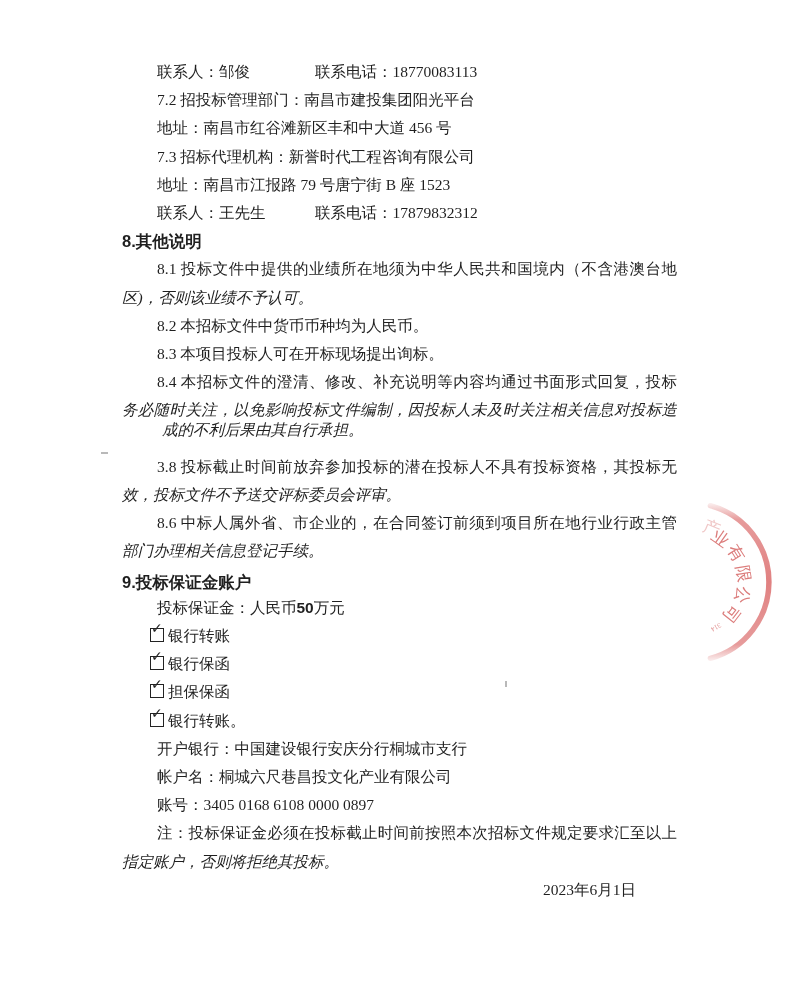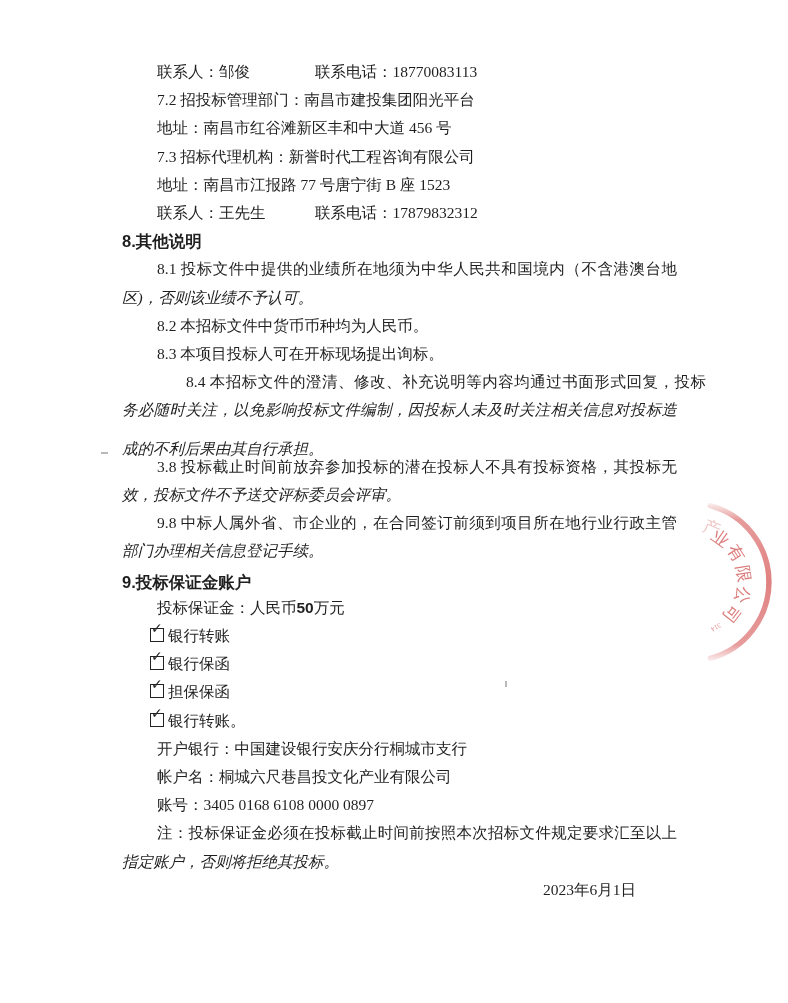--- a/index.html
+++ b/index.html
@@ -47,33 +47,33 @@
 </head>
 <body>
 
 <div id="page">
 
   <div id="doc-lines">
       <div class="ln li" style="top: 58px;"><span>联系人：邹俊</span><span class="col2">联系电话：18770083113</span></div>
       <div class="ln li" style="top: 86.2px;"><span>7.2 招投标管理部门：南昌市建投集团阳光平台</span></div>
       <div class="ln li" style="top: 114.4px;"><span>地址：南昌市红谷滩新区丰和中大道 456 号</span></div>
       <div class="ln li" style="top: 142.6px;"><span>7.3 招标代理机构：新誉时代工程咨询有限公司</span></div>
-      <div class="ln li" style="top: 170.8px;"><span>地址：南昌市江报路 77 号唐宁街 B 座 1523</span></div>
+      <div class="ln li" style="top: 170.8px;"><span>地址：南昌市江报路 79 号唐宁街 B 座 1523</span></div>
       <div class="ln li" style="top: 199px;"><span>联系人：王先生</span><span class="col2">联系电话：17879832312</span></div>
       <div class="ln hd" style="top: 227.2px;"><span>8.其他说明</span></div>
       <div class="ln li j" style="top: 255.4px;"><span>8.1 投标文件中提供的业绩所在地须为中华人民共和国境内（不含港澳台地</span></div>
       <div class="ln lb" style="top: 283.6px;"><span>区)，否则该业绩不予认可。</span></div>
       <div class="ln li" style="top: 311.8px;"><span>8.2 本招标文件中货币币种均为人民币。</span></div>
       <div class="ln li" style="top: 340px;"><span>8.3 本项目投标人可在开标现场提出询标。</span></div>
-      <div class="ln li j" style="top: 368.2px; margin-left: 29px;"><span>8.4 本招标文件的澄清、修改、补充说明等内容均通过书面形式回复，投标</span></div>
+      <div class="ln li j" style="top: 368.2px;"><span>8.4 本招标文件的澄清、修改、补充说明等内容均通过书面形式回复，投标</span></div>
       <div class="ln lb j" style="top: 396.4px;"><span>务必随时关注，以免影响投标文件编制，因投标人未及时关注相关信息对投标造</span></div>
-      <div class="ln lb" style="top: 435px;"><span>成的不利后果由其自行承担。</span></div>
+      <div class="ln lb" style="top: 416px; margin-left: 40px;"><span>成的不利后果由其自行承担。</span></div>
       <div class="ln li j" style="top: 452.8px;"><span>3.8 投标截止时间前放弃参加投标的潜在投标人不具有投标资格，其投标无</span></div>
       <div class="ln lb" style="top: 481px;"><span>效，投标文件不予送交评标委员会评审。</span></div>
-      <div class="ln li j" style="top: 509.2px;"><span>9.8 中标人属外省、市企业的，在合同签订前须到项目所在地行业行政主管</span></div>
+      <div class="ln li j" style="top: 509.2px;"><span>8.6 中标人属外省、市企业的，在合同签订前须到项目所在地行业行政主管</span></div>
       <div class="ln lb" style="top: 537.4px;"><span>部门办理相关信息登记手续。</span></div>
       <div class="ln hd" style="top: 568px;"><span>9.投标保证金账户</span></div>
       <div class="ln li" style="top: 593.8px;"><span>投标保证金：人民币</span><span class="b">50</span><span>万元</span></div>
       <div class="ln lc" style="top: 622px;"><span class="cbx"><span class="tick">✓</span></span><span>银行转账</span></div>
       <div class="ln lc" style="top: 650.2px;"><span class="cbx"><span class="tick">✓</span></span><span>银行保函</span></div>
       <div class="ln lc" style="top: 678.4px;"><span class="cbx"><span class="tick">✓</span></span><span>担保保函</span></div>
       <div class="ln lc" style="top: 706.6px;"><span class="cbx"><span class="tick">✓</span></span><span>银行转账。</span></div>
       <div class="ln li" style="top: 734.8px;"><span>开户银行：中国建设银行安庆分行桐城市支行</span></div>
       <div class="ln li" style="top: 763px;"><span>帐户名：桐城六尺巷昌投文化产业有限公司</span></div>
       <div class="ln li" style="top: 791.2px;"><span>账号：3405 0168 6108 0000 0897</span></div>

